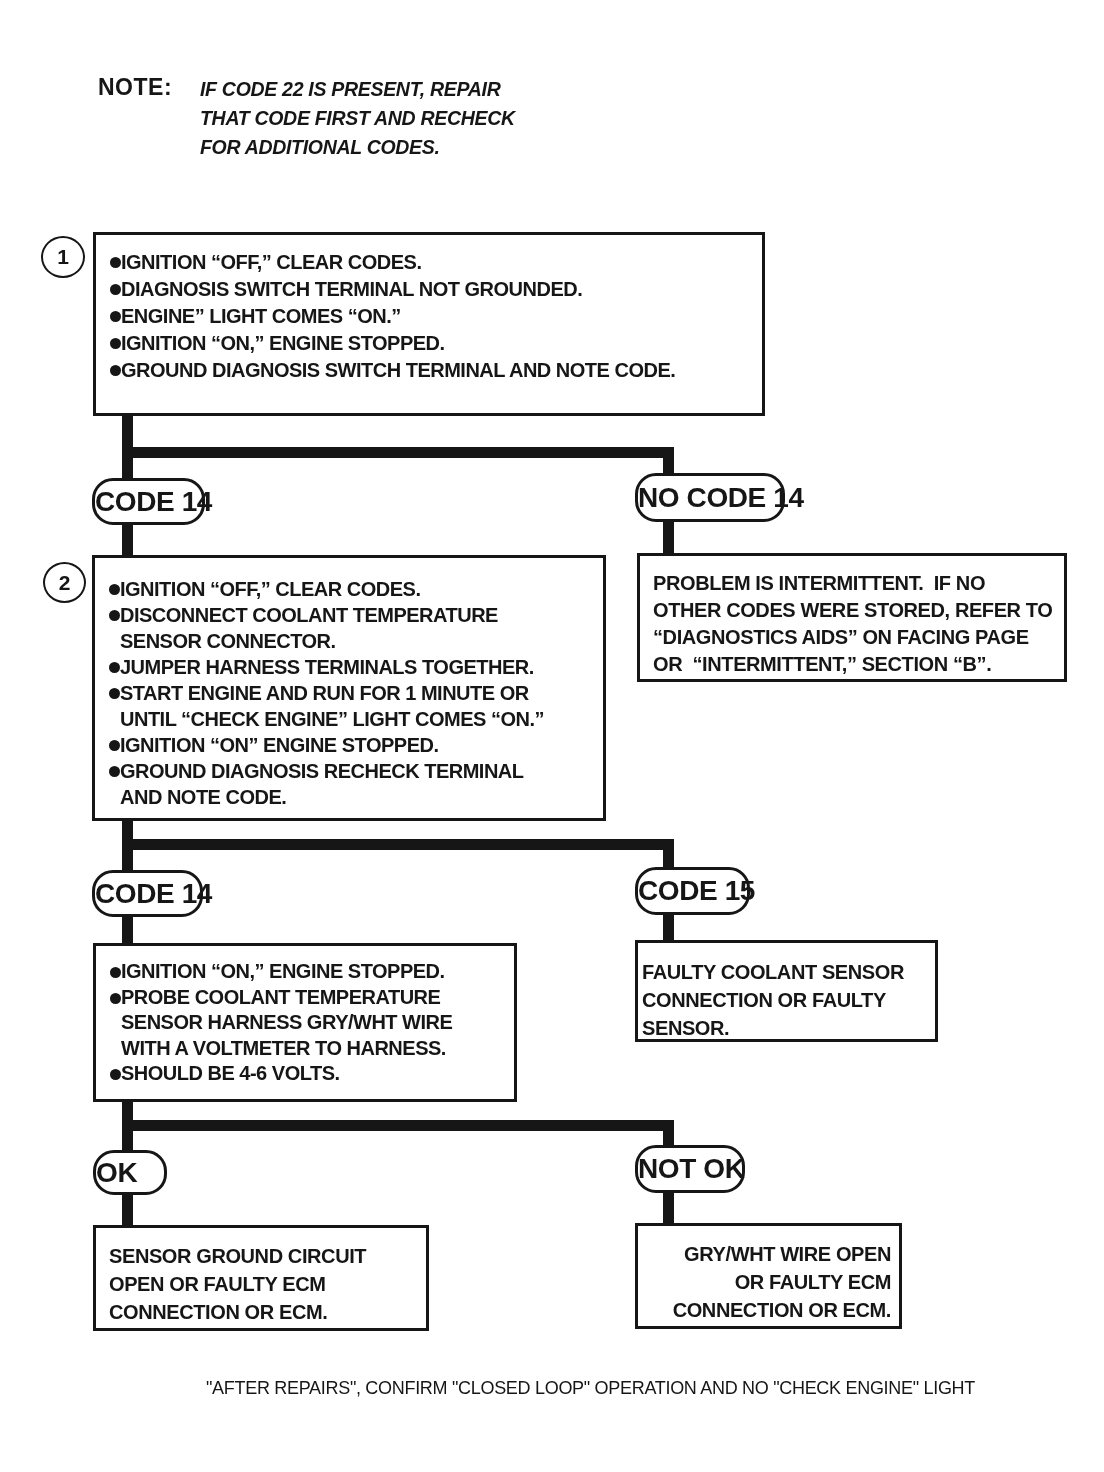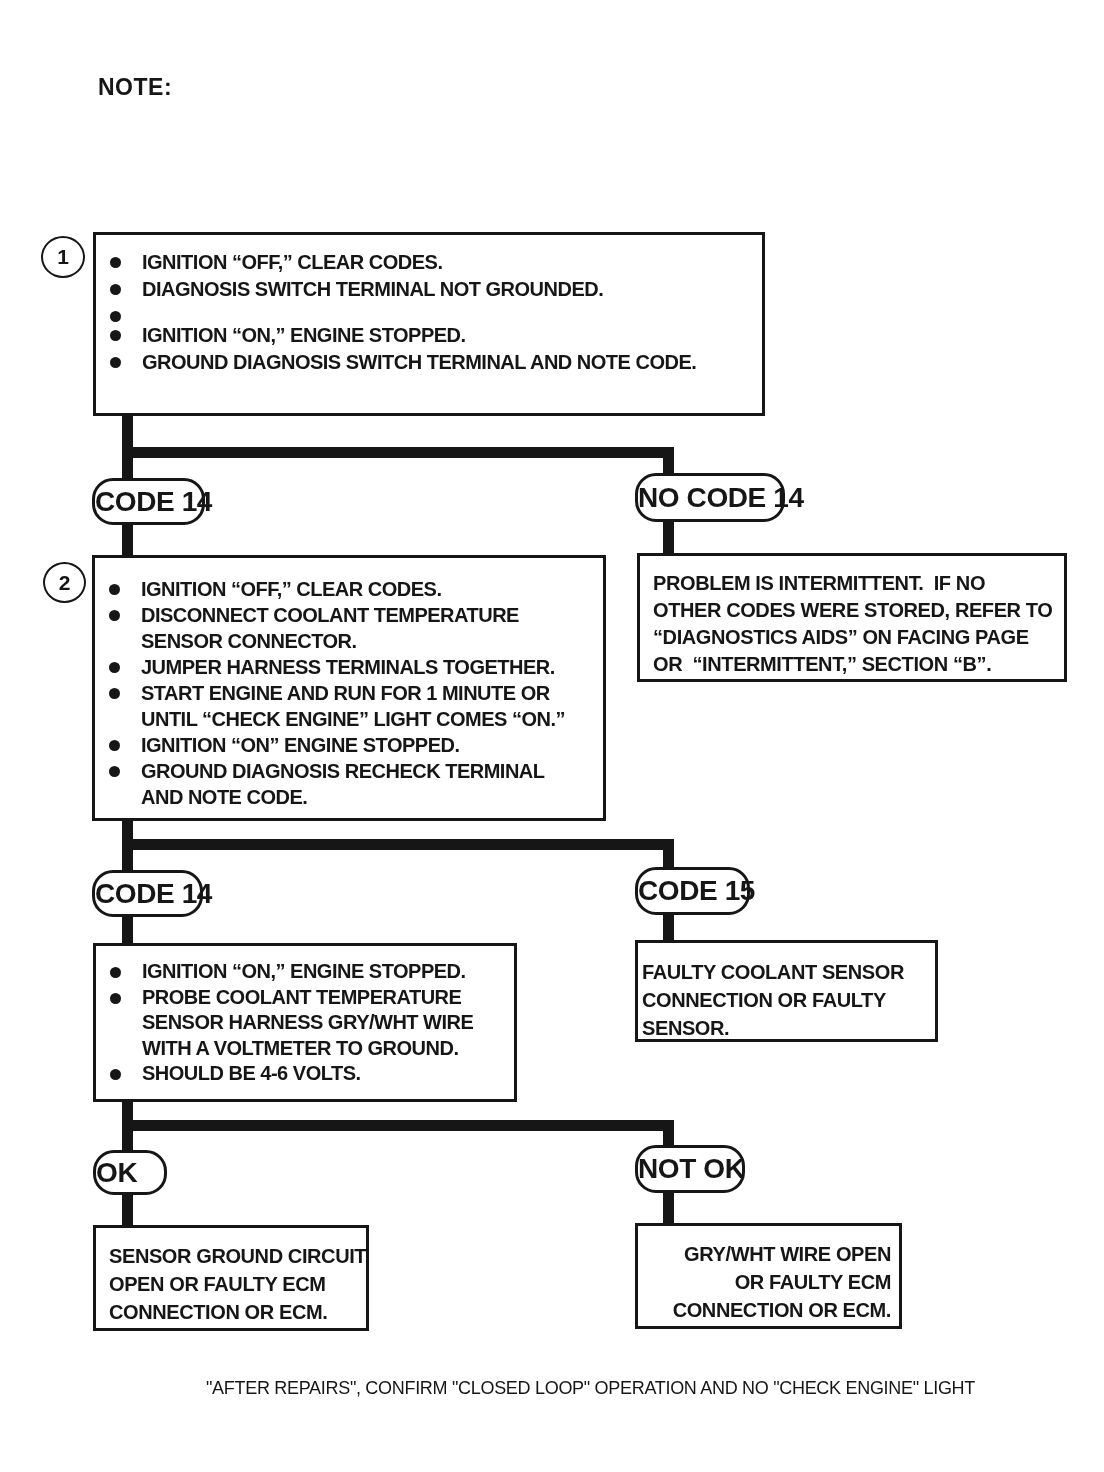--- a/index.html
+++ b/index.html
@@ -39,21 +39,21 @@
   }
   .term .ln{white-space:pre;}
   
   .bullets{width:100%;}
   .bullet-row{display:flex;align-items:flex-start;}
   .bullet-marker{
     flex:0 0 auto;width:11px;height:11px;border-radius:50%;
     background:var(--ink,#161616);margin:8px 0 0 14px;
   }
   .bullet-text{
-    flex:1;margin-left:21px;
+    flex:1;
     font-size:20px;font-weight:700;letter-spacing:-0.5px;
   }
   .ln{white-space:pre;}
   
   .conn{position:absolute;background:var(--ink,#161616);}
   
   .circle{
     position:absolute;box-sizing:border-box;
     border:2.5px solid var(--ink,#161616);border-radius:50%;
     display:flex;align-items:center;justify-content:center;
@@ -65,20 +65,25 @@
     font-size:18px;font-weight:400;letter-spacing:-0.3px;
     white-space:pre;
   }
 </style>
 </head>
 <body>
 
 <div class="page" style="--ink: #161616; --paper: #ffffff;">
 
   <div class="note-label">NOTE:</div>
+  <div class="note-body">
+      <div class="ln">IF CODE 22 IS PRESENT, REPAIR</div>
+      <div class="ln">THAT CODE FIRST AND RECHECK</div>
+      <div class="ln">FOR ADDITIONAL CODES.</div>
+    </div>
 
   <div class="circle" style="left:41px;top:236px;width:44px;height:42px;">
     <span>1</span>
   </div>
   <div class="box" style="left:93px;top:232px;width:672px;height:184px;padding-top:14px;line-height:27px;">
     <div class="bullets">
         <div class="bullet-row">
           <span class="bullet-marker"></span>
           <div class="bullet-text">
             <div class="ln">IGNITION “OFF,” CLEAR CODES.</div>
@@ -86,20 +91,21 @@
         </div>
         <div class="bullet-row">
           <span class="bullet-marker"></span>
           <div class="bullet-text">
             <div class="ln">DIAGNOSIS SWITCH TERMINAL NOT GROUNDED.</div>
           </div>
         </div>
         <div class="bullet-row">
           <span class="bullet-marker"></span>
           <div class="bullet-text">
+            <div class="ln">ENGINE” LIGHT COMES “ON.”</div>
           </div>
         </div>
         <div class="bullet-row">
           <span class="bullet-marker"></span>
           <div class="bullet-text">
             <div class="ln">IGNITION “ON,” ENGINE STOPPED.</div>
           </div>
         </div>
         <div class="bullet-row">
           <span class="bullet-marker"></span>
@@ -200,21 +206,21 @@
           <span class="bullet-marker"></span>
           <div class="bullet-text">
             <div class="ln">IGNITION “ON,” ENGINE STOPPED.</div>
           </div>
         </div>
         <div class="bullet-row">
           <span class="bullet-marker"></span>
           <div class="bullet-text">
             <div class="ln">PROBE COOLANT TEMPERATURE</div>
             <div class="ln">SENSOR HARNESS GRY/WHT WIRE</div>
-            <div class="ln">WITH A VOLTMETER TO GROUND.</div>
+            <div class="ln">WITH A VOLTMETER TO HARNESS.</div>
           </div>
         </div>
         <div class="bullet-row">
           <span class="bullet-marker"></span>
           <div class="bullet-text">
             <div class="ln">SHOULD BE 4-6 VOLTS.</div>
           </div>
         </div>
       </div>
   </div>
@@ -234,21 +240,21 @@
   <div class="box label-box" style="left:93px;top:1150px;width:74px;height:45px;">
     <span>OK</span>
   </div>
   <div class="box label-box" style="left:635px;top:1145px;width:110px;height:48px;">
     <span>NOT OK</span>
   </div>
 
   <div class="conn" style="left:122px;top:1193px;width:11px;height:34px;"></div>
   <div class="conn" style="left:663px;top:1191px;width:11px;height:34px;"></div>
 
-  <div class="box term" style="left:93px;top:1225px;width:276px;height:106px;padding:14px 8px 0 13px;line-height:28px;">
+  <div class="box term" style="left:93px;top:1225px;width:336px;height:106px;padding:14px 8px 0 13px;line-height:28px;">
     <div>
         <div class="ln">SENSOR GROUND CIRCUIT</div>
         <div class="ln">OPEN OR FAULTY ECM</div>
         <div class="ln">CONNECTION OR ECM.</div>
       </div>
   </div>
   <div class="box term" style="left:635px;top:1223px;width:267px;height:106px;padding:14px 8px 0 14px;line-height:28px;text-align:right;">
     <div>
         <div class="ln">GRY/WHT WIRE OPEN</div>
         <div class="ln">OR FAULTY ECM</div>

